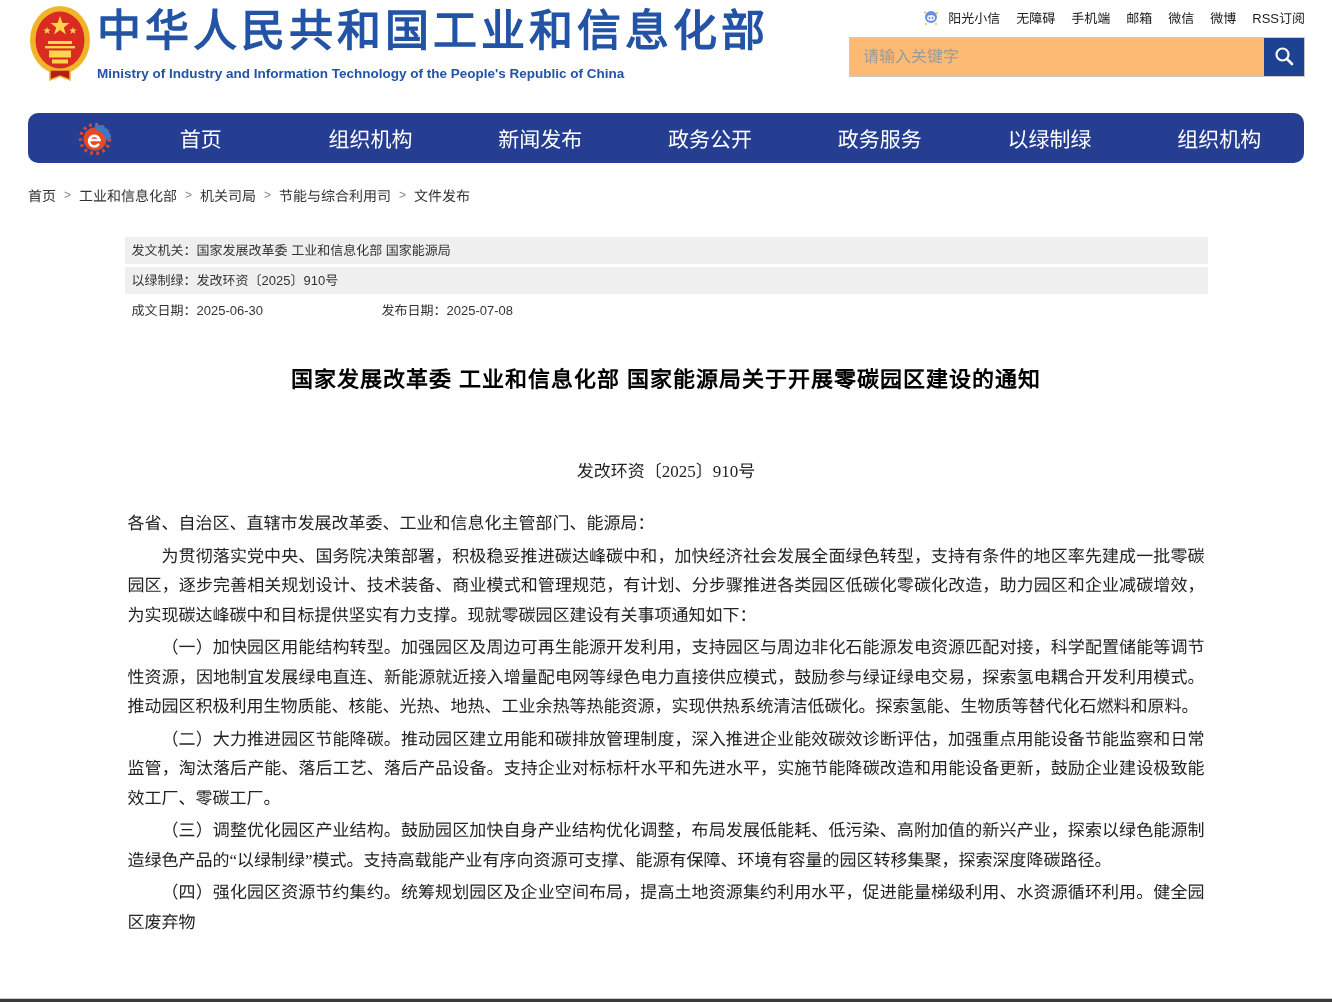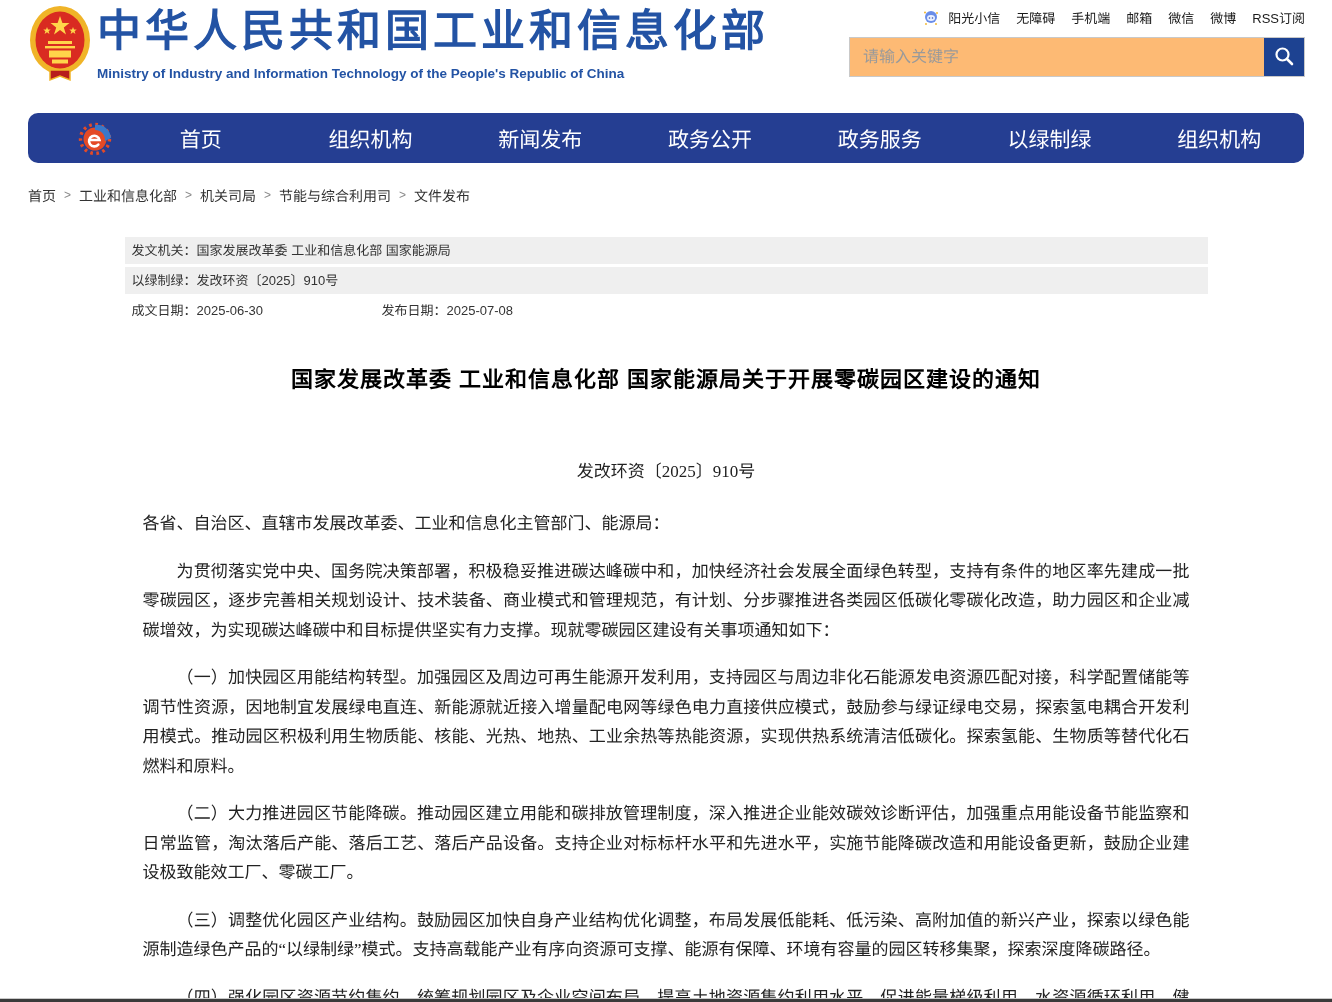--- a/index.html
+++ b/index.html
@@ -49,21 +49,21 @@
   .meta-table{margin-top:32px;}
   .meta-row{position:relative;height:27px;line-height:27px;font-size:13px;color:#333;padding-left:7px;margin-bottom:3px;}
   .meta-row.gray{background:#efefef;}
   .meta-label{color:#333;}
   .meta-pair2{position:absolute;left:257px;top:0;}
 
   .doc-title{margin:37px 0 0 0;text-align:center;font-size:22px;font-weight:bold;color:#000;letter-spacing:1px;}
   .doc-number{margin-top:64px;text-align:center;font-size:17px;color:#222;font-family:"Liberation Serif",serif;}
 
   .article{margin-top:27px;font-size:17px;line-height:29.5px;color:#222;font-family:"Liberation Serif",serif;text-align:justify;}
-  .article p{margin:18px;}
+  .article p{margin:3px;}
   .article p.indent{text-indent:2em;}
 
   .bottom-bar{position:absolute;left:0;bottom:0;width:100%;height:4px;background:#3a3a3a;border-top:1px solid #c9c9c9;}
 </style>
 </head>
 <body>
 
 <div class="page">
 
   <div class="header">

